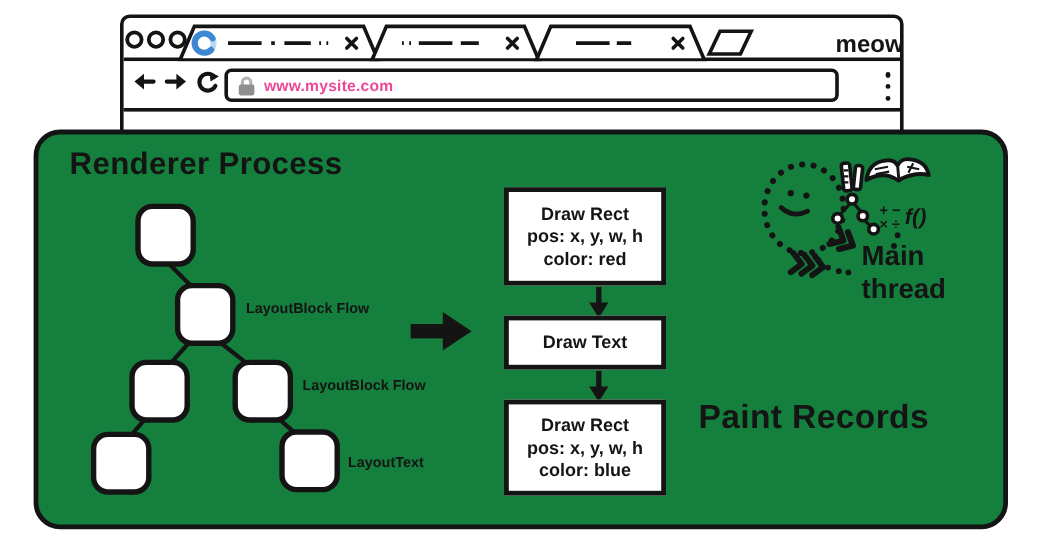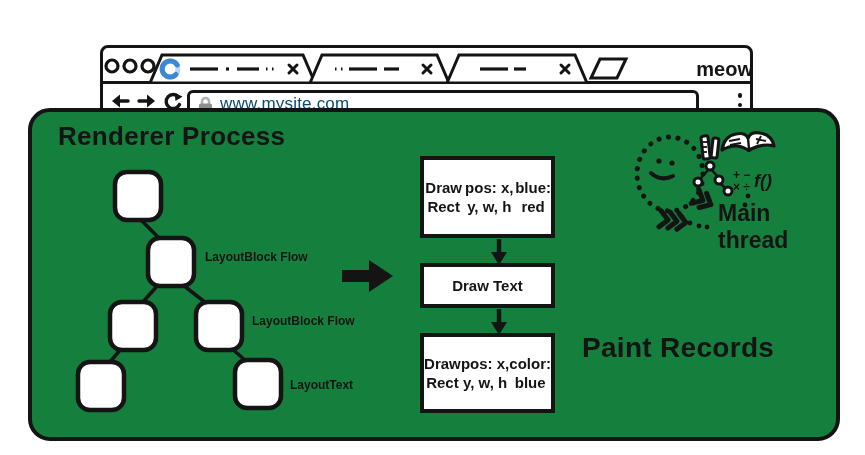--- a/index.html
+++ b/index.html
@@ -2,45 +2,45 @@
 <html><head>
 <meta charset="utf-8">
 <style>
   * { margin:0; padding:0; box-sizing:border-box; }
   html,body { background:#ffffff; }
   body { font-family:"Liberation Sans","DejaVu Sans",sans-serif; color:#141414; }
   .stage { position:relative; width:865px; height:455px; background:#fff; overflow:hidden; }
 
   
   .browser { position:absolute; left:100px; top:12px; width:653px; height:122px;
-             border:3px solid #141414; border-radius:8px; background:#fff;margin-top:33px; }
+             border:3px solid #141414; border-radius:8px; background:#fff; }
   .tabstrip-svg { position:absolute; left:0; top:0; }
   .addr-row { position:absolute; left:0; top:36px; width:647px; height:42px;
               border-bottom:3px solid #141414; }
   .nav-ico { position:absolute; top:9px; }
   .url-box { position:absolute; left:84px; top:6px; width:512px; height:28px;
              border:3px solid #141414; border-radius:6px; background:#fff;
              display:flex; align-items:center; gap:7px; padding:0 8px; }
-  .url-text { font-size:17px; font-weight:400; letter-spacing:.2px; color:#0c4a6e; }
+  .url-text { font-size:13px; font-weight:700; letter-spacing:.2px; color:#ec4899; }
   .menu-dots { position:absolute; left:630px; top:7px; width:14px; height:28px;
                display:flex; flex-direction:column; align-items:center; justify-content:space-between; padding:2px 0; }
   .menu-dots span { width:4.5px; height:4.5px; border-radius:50%; background:#141414; }
 
   
   .renderer { position:absolute; left:28px; top:108px; width:812px; height:333px;
               border:4px solid #141414; border-radius:22px; background:#15803d; }
   .rp-title { position:absolute; left:26px; top:9px; font-size:26px; font-weight:700; letter-spacing:.3px; }
   .tree-svg { position:absolute; left:36px; top:52px; }
   .tree-label { position:absolute; font-size:12px; font-weight:700; white-space:nowrap; }
   .tl-1 { left:173px; top:138px; }
   .tl-2 { left:220px; top:202px; }
   .tl-3 { left:258px; top:266px; }
   .big-arrow { position:absolute; left:310px; top:146px; }
   .pbox { position:absolute; left:388px; width:135px; border:4px solid #141414; background:#fff;
-          display:flex; align-items:center; justify-content:center; }
+          display:flex; flex-direction:column; align-items:center; justify-content:center; }
   .pbox div { font-size:15px; font-weight:700; line-height:19px; text-align:center; }
   .pb-1 { top:44px;  height:82px; }
   .pb-2 { top:151px; height:45px; }
   .pb-3 { top:221px; height:80px; }
   .flow-arrow { position:absolute; left:458px; }
   .fa-1 { top:127px; }
   .fa-2 { top:197px; }
   .paint-heading { position:absolute; left:550px; top:192px; font-size:28px; font-weight:700; letter-spacing:.3px;margin-top:28px; }
   .doodle-svg { position:absolute; left:598px; top:16px; }
   .main-thread-label { position:absolute; left:686px; top:88px; font-size:23px; font-weight:700; }
@@ -167,21 +167,21 @@
     <div class="tree-label tl-3">LayoutText</div>
 
     <svg class="big-arrow" width="52" height="36" viewBox="0 0 52 36">
       <rect x="0" y="12" width="28" height="12" fill="#141414"></rect>
       <polygon points="27,2 51,18 27,34" fill="#141414"></polygon>
     </svg>
 
     <div class="pbox pb-1">
       <div>Draw Rect</div>
       <div>pos: x, y, w, h</div>
-      <div>blue: red</div>
+      <div>color: red</div>
     </div>
     <svg class="flow-arrow fa-1" width="18" height="27" viewBox="0 0 18 27">
       <line x1="9" y1="0" x2="9" y2="14" stroke="#141414" stroke-width="4.5"></line>
       <polygon points="1,13 17,13 9,26" fill="#141414"></polygon>
     </svg>
     <div class="pbox pb-2">
       <div>Draw Text</div>
     </div>
     <svg class="flow-arrow fa-2" width="18" height="27" viewBox="0 0 18 27">
       <line x1="9" y1="0" x2="9" y2="14" stroke="#141414" stroke-width="4.5"></line>

